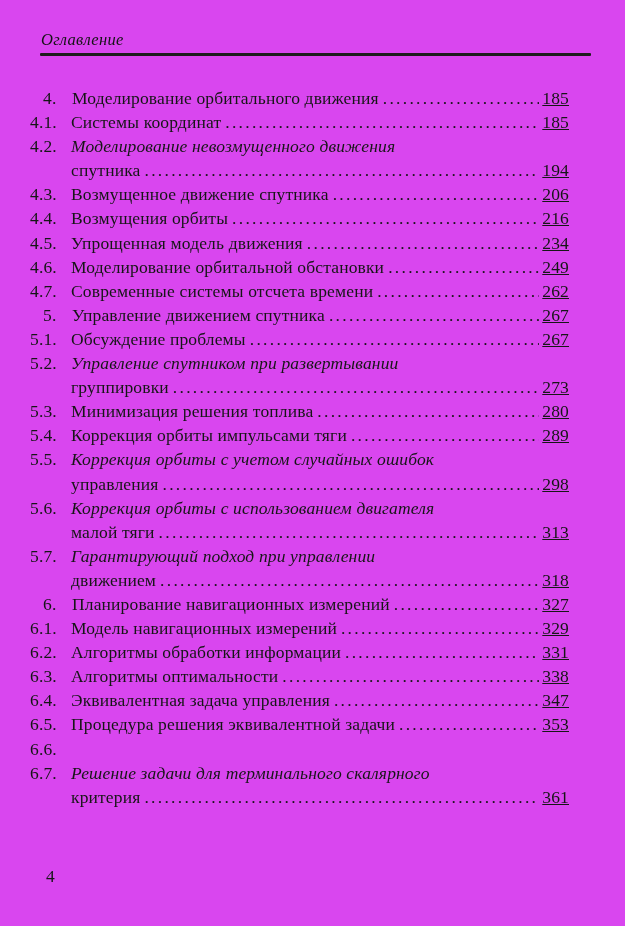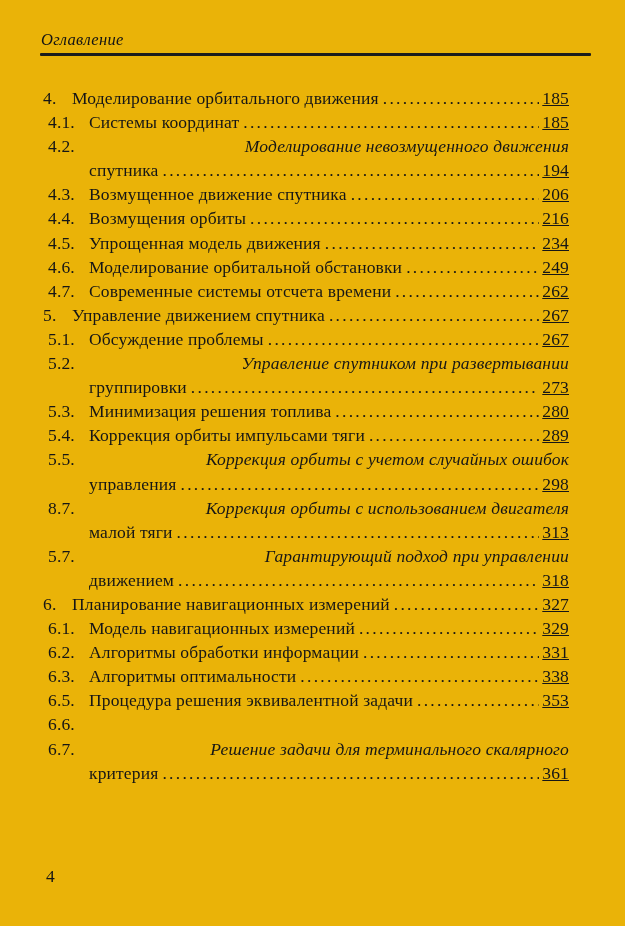--- a/index.html
+++ b/index.html
@@ -5,21 +5,21 @@
   html, body {
     margin: 0;
     padding: 0;
     background: #e8e8e8;
   }
   .page {
     position: relative;
     width: 625px;
     height: 926px;
     margin: 0 auto;
-    background: #eab308;
+    background: #d946ef;
     color: #161616;
     font-family: "Liberation Serif", "DejaVu Serif", serif;
     overflow: hidden;
   }
   
   .running-head {
     position: absolute;
     left: 41px;
     top: 30px;
     font-style: italic;
@@ -50,26 +50,25 @@
     font-size: 17.5px;
     line-height: 24.1px;
     letter-spacing: 0.15px;
   }
   .entry .num {
     flex: 0 0 auto;
     white-space: nowrap;
   }
   .entry.l0 { padding-left: 43px; }
   .entry.l0 .num { width: 29px; }
-  .entry.l1 { padding-left: 48px; }
+  .entry.l1 { padding-left: 30px; }
   .entry.l1 .num { width: 41px; }
   .entry .body {
     flex: 1;
     min-width: 0;
-    text-align: right;
   }
   .entry .firstline {
     white-space: nowrap;
     font-style: italic;
   }
   .entry .lastline {
     display: flex;
     align-items: baseline;
   }
   .entry .text { white-space: nowrap; }
@@ -244,21 +243,21 @@
     <div class="body">
       <div class="firstline">Коррекция орбиты с учетом случайных ошибок</div>
           <div class="lastline">
         <span class="text">управления</span>
         <span class="dots"></span>
         <span class="pg">298</span>
       </div>
     </div>
   </div>
       <div class="entry l1">
-    <span class="num">8.7.</span>
+    <span class="num">5.6.</span>
     <div class="body">
       <div class="firstline">Коррекция орбиты с использованием двигателя</div>
           <div class="lastline">
         <span class="text">малой тяги</span>
         <span class="dots"></span>
         <span class="pg">313</span>
       </div>
     </div>
   </div>
       <div class="entry l1">
@@ -306,20 +305,30 @@
     <span class="num">6.3.</span>
     <div class="body">
       <div class="lastline">
         <span class="text">Алгоритмы оптимальности</span>
         <span class="dots"></span>
         <span class="pg">338</span>
       </div>
     </div>
   </div>
       <div class="entry l1">
+    <span class="num">6.4.</span>
+    <div class="body">
+      <div class="lastline">
+        <span class="text">Эквивалентная задача управления</span>
+        <span class="dots"></span>
+        <span class="pg">347</span>
+      </div>
+    </div>
+  </div>
+      <div class="entry l1">
     <span class="num">6.5.</span>
     <div class="body">
       <div class="lastline">
         <span class="text">Процедура решения эквивалентной задачи</span>
         <span class="dots"></span>
         <span class="pg">353</span>
       </div>
     </div>
   </div>
       <div class="entry l1">

